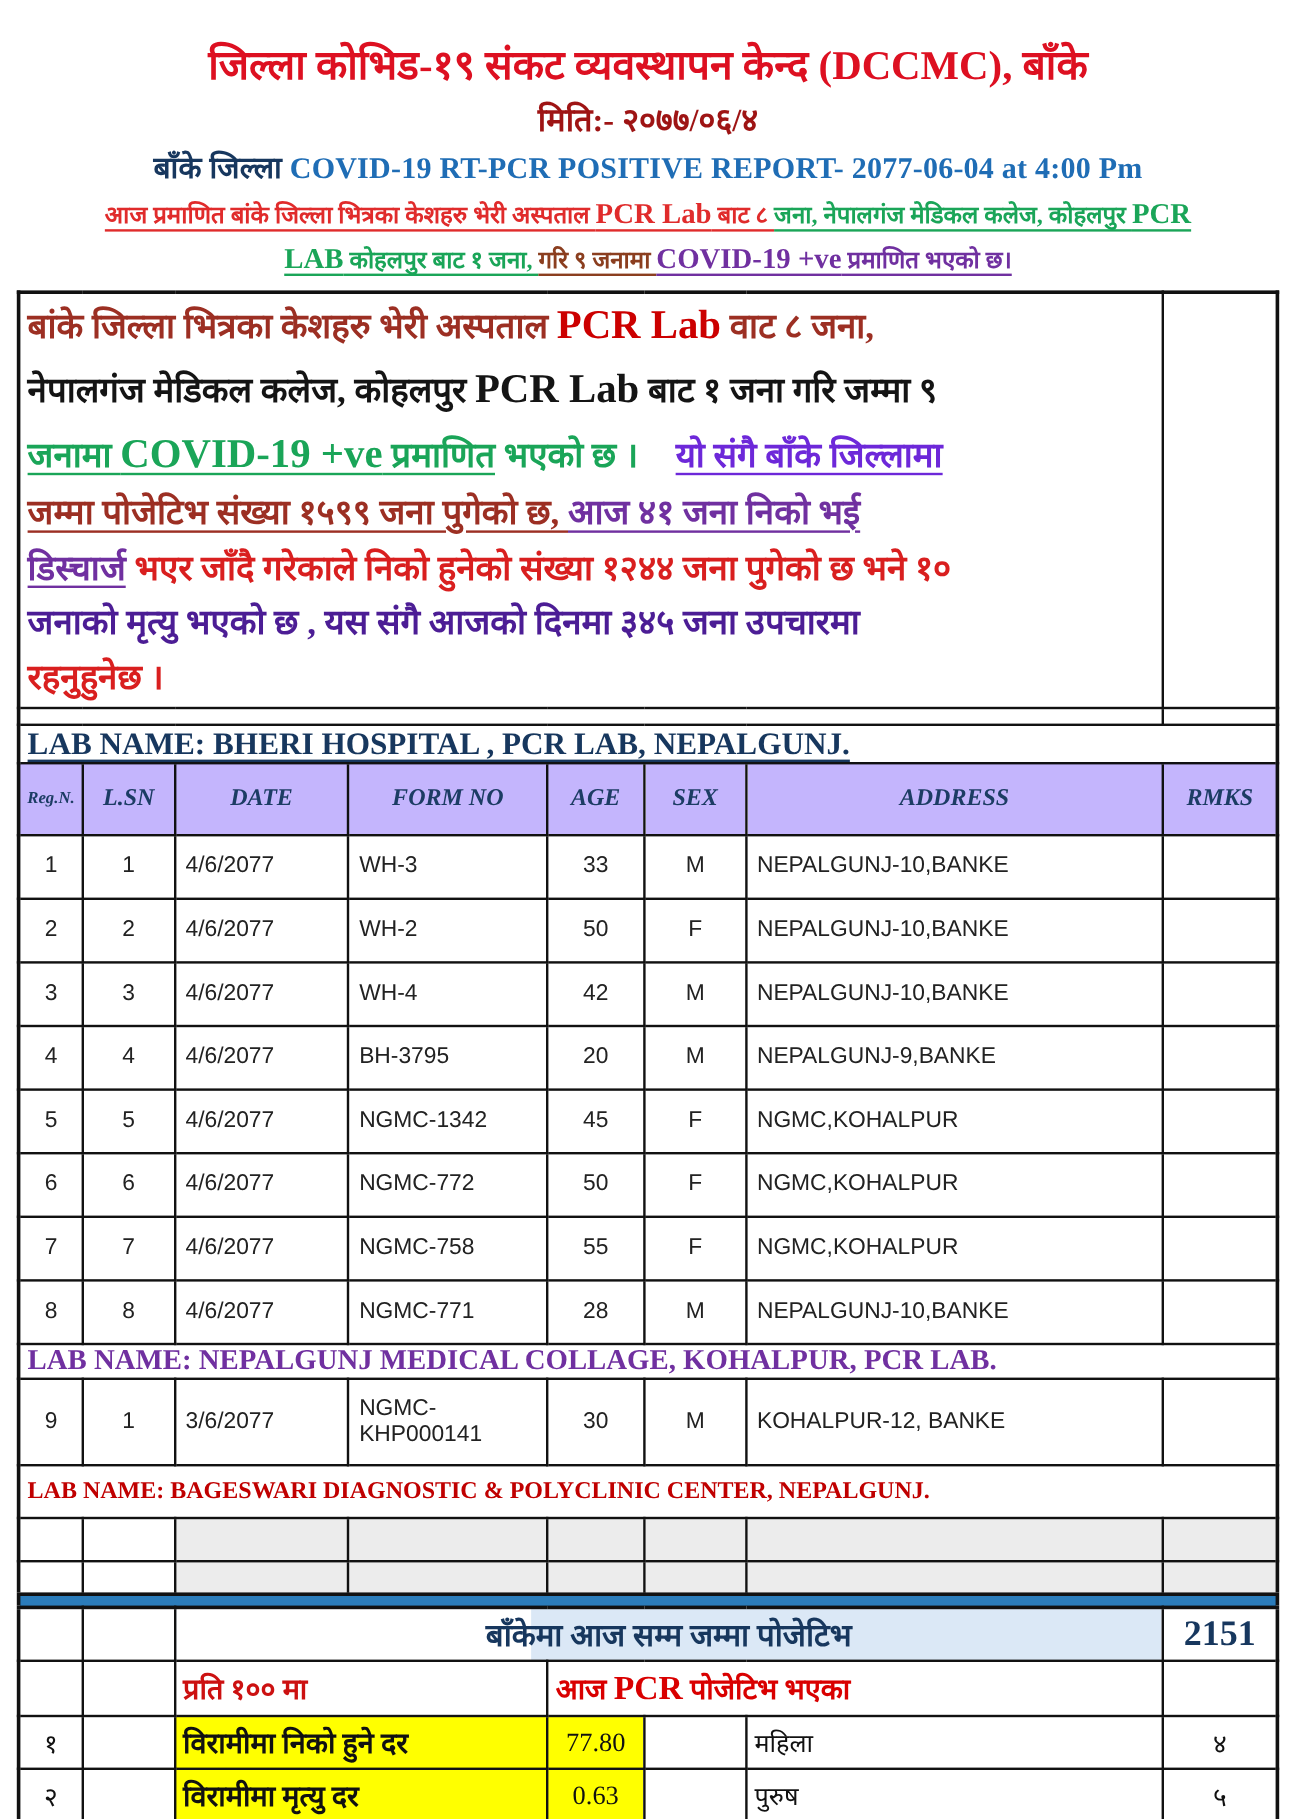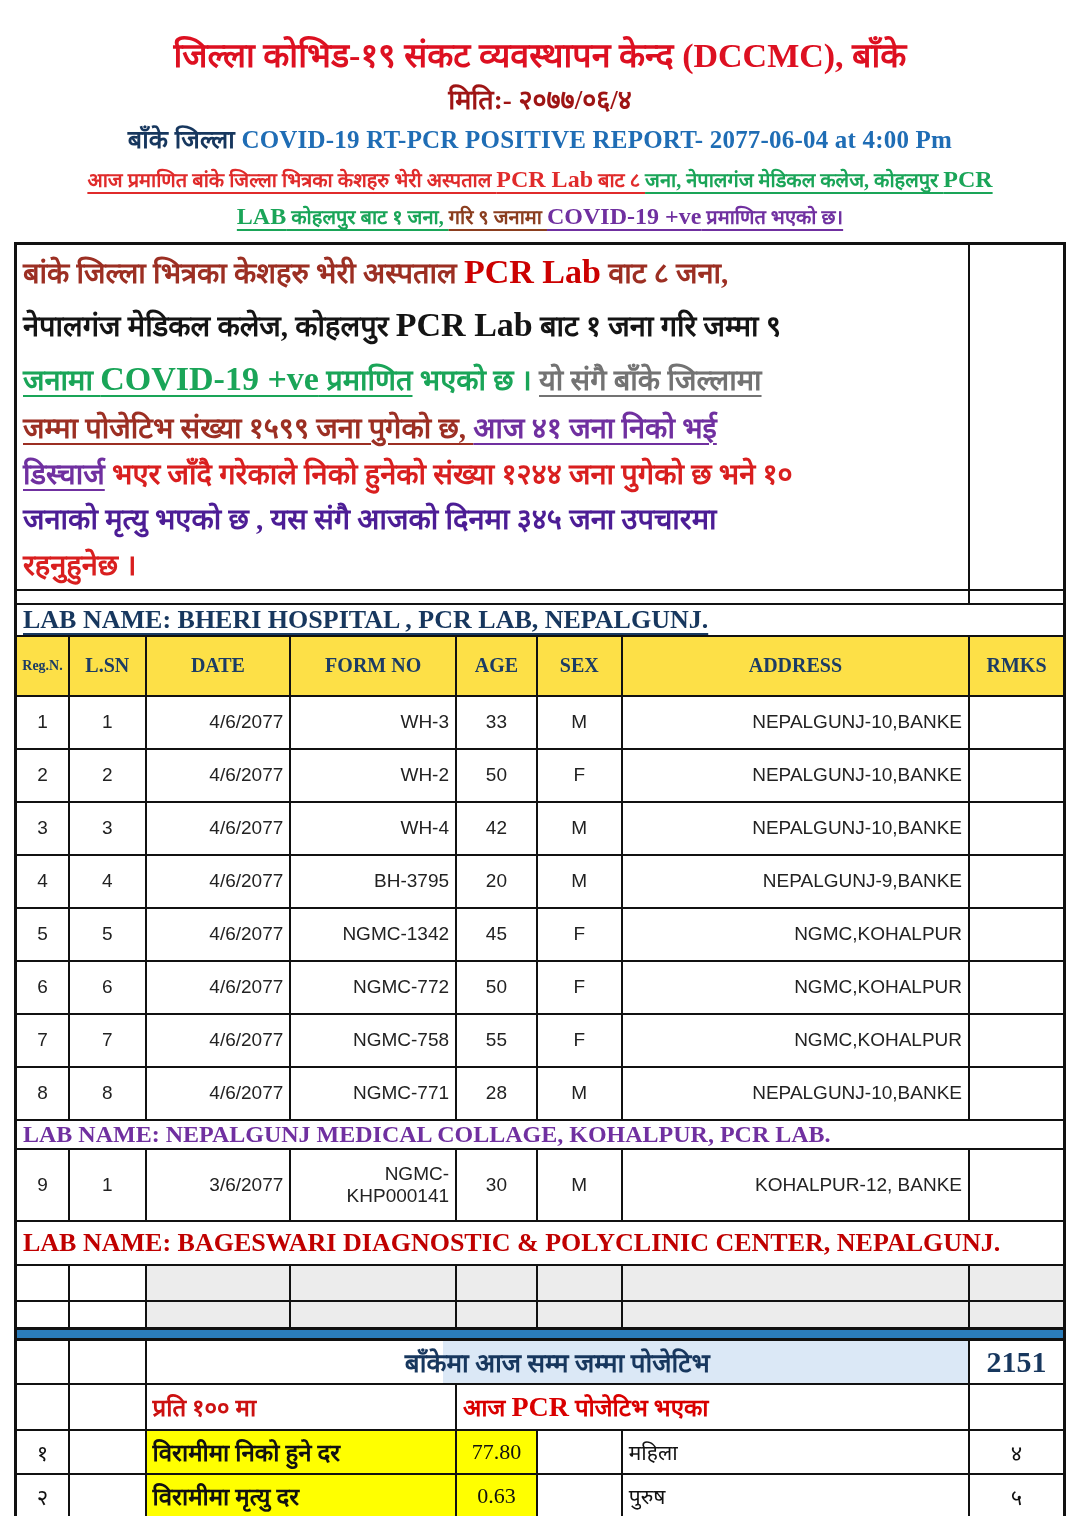--- a/index.html
+++ b/index.html
@@ -23,26 +23,26 @@
   
   td.parabox{ padding:10px 10px 6px 8px; }
   .boxline{ font-size:29px; font-weight:bold; line-height:1.58; white-space:nowrap;}
   .boxline .latin{ font-size:34px; }
 
   
   .labrow td{ padding:4px 6px; }
   .labname{ font-size:26px; font-weight:bold; white-space:nowrap; }
 
   
-  tr.thead th{ background:#fde047; color:#1c3c64; font-size:20px; font-weight:bold; height:58px;}
+  tr.thead th{ background:#c4b5fd; color:#1c3c64; font-size:20px; font-weight:bold; height:58px;font-style:italic;}
   tr.thead th.small{ font-size:14px; padding:0 1px;}
 
   
   .data td{ font-family:"Liberation Sans","DejaVu Sans",sans-serif; font-size:19px; color:#222; height:51px; }
-  .data td.l{ text-align:right; padding-left:8px;}
+  .data td.l{ text-align:left; padding-left:8px;}
   .data td.c{ text-align:center;}
   tr.tall td{ height:70px; }
 
   
   tr.grey td{ background:#ececec; height:34px;}
   tr.grey td.white{ background:#ffffff; }
   tr.grey2 td{ height:25px; }
 
   
   tr.blueband td{ background:#2b7cba; height:8px; padding:0; border-top:3px solid #111; border-bottom:3px solid #111;}
@@ -91,21 +91,21 @@
         <col style="width:8.1%">
         <col style="width:33.1%">
         <col style="width:9.1%">
     </colgroup>
 
     <tbody>
         <tr>
       <td class="parabox" colspan="7">
             <div class="boxline"><span style="color: rgb(156, 47, 35);">बांके जिल्ला भित्रका केशहरु भेरी अस्पताल </span><span class="latin" style="color: rgb(204, 0, 0);">PCR Lab</span><span style="color: rgb(156, 47, 35);"> वाट ८ जना,</span></div>
             <div class="boxline"><span style="color: rgb(20, 20, 20);">नेपालगंज मेडिकल कलेज, कोहलपुर </span><span class="latin" style="color: rgb(20, 20, 20);">PCR Lab</span><span style="color: rgb(20, 20, 20);"> बाट १ जना गरि जम्मा ९</span></div>
-            <div class="boxline"><span class="u" style="color: rgb(26, 165, 88);">जनामा </span><span class="u latin" style="color: rgb(26, 165, 88);">COVID-19 +ve</span><span class="u" style="color: rgb(26, 165, 88);">  प्रमाणित</span><span style="color: rgb(26, 165, 88);"> भएको छ । </span><span class="u" style="color: #737373;">यो संगै बाँके जिल्लामा </span></div>
+            <div class="boxline"><span class="u" style="color: rgb(26, 165, 88);">जनामा </span><span class="u latin" style="color: rgb(26, 165, 88);">COVID-19 +ve</span><span class="u" style="color: rgb(26, 165, 88);">  प्रमाणित</span><span style="color: rgb(26, 165, 88);"> भएको छ । </span><span class="u" style="color: #6d28d9; margin-left: 24px;">यो संगै बाँके जिल्लामा </span></div>
             <div class="boxline"><span class="u" style="color: rgb(156, 47, 35);">जम्मा पोजेटिभ संख्या १५९९ जना पुगेको छ, </span><span class="u" style="color: rgb(112, 48, 160);">आज ४१ जना निको भई</span></div>
             <div class="boxline"><span class="u" style="color: rgb(112, 48, 160);">डिस्चार्ज</span><span style="color: rgb(217, 31, 31);"> भएर जाँदै गरेकाले निको हुनेको संख्या १२४४ जना पुगेको छ भने १०</span></div>
             <div class="boxline"><span style="color: #4c1d95;">जनाको मृत्यु भएको छ , यस संगै आजको दिनमा ३४५ जना उपचारमा</span></div>
             <div class="boxline"><span style="color: rgb(217, 31, 31);">रहनुहुनेछ ।</span></div>
           </td>
       <td></td>
     </tr>
     <tr>
       <td colspan="7" style="height:12px;"></td>
       <td></td>
@@ -229,21 +229,21 @@
           <td class="c">30</td>
           <td class="c">M</td>
           <td class="l">KOHALPUR-12, BANKE</td>
           <td class="c"></td>
         </tr>
       </tbody>
 
     <tbody>
         <tr class="labrow">
       <td colspan="8" style="height:42px;">
-            <div class="labname" style="font-size:26px;"><span style="color: rgb(192, 0, 0);">LAB NAME: BAGESWARI DIAGNOSTIC  &amp; POLYCLINIC CENTER, NEPALGUNJ.</span></div>
+            <div class="labname" style="font-size:20px;"><span style="color: rgb(192, 0, 0);">LAB NAME: BAGESWARI DIAGNOSTIC  &amp; POLYCLINIC CENTER, NEPALGUNJ.</span></div>
           </td>
     </tr>
 
     <tr class="grey">
       <td class="white"></td>
           <td class="white"></td>
       <td></td>
           <td></td>
       <td></td>
           <td></td>

